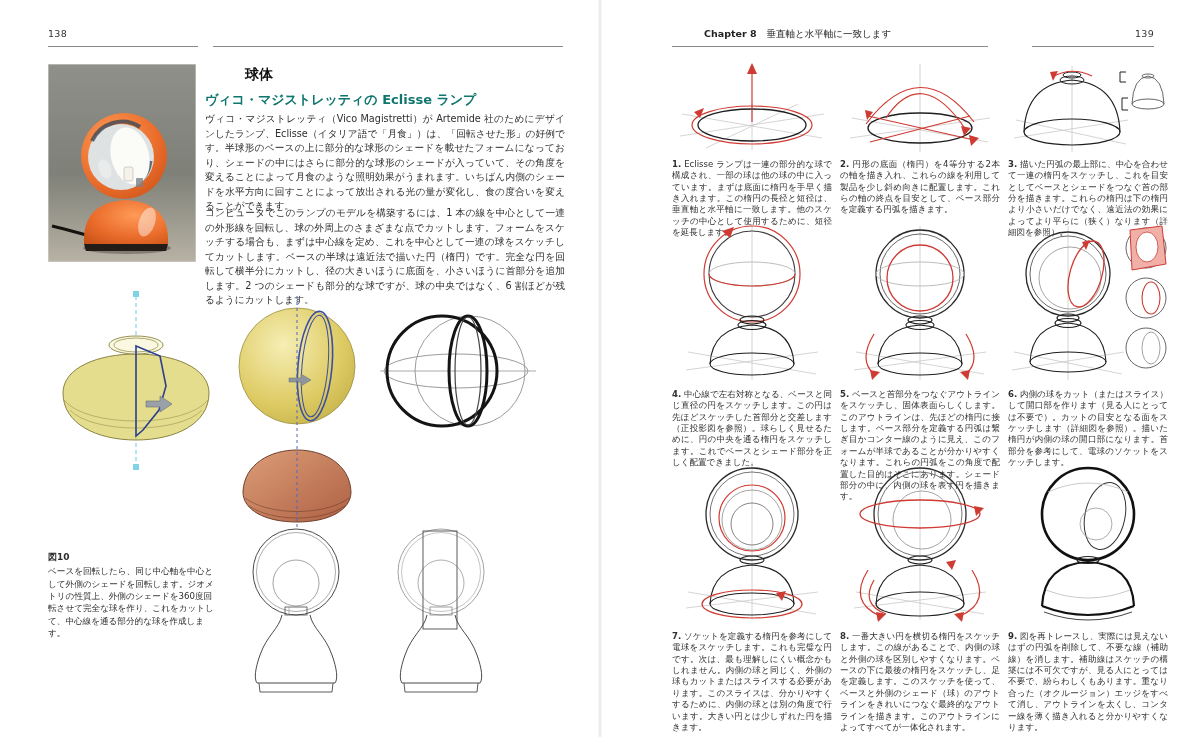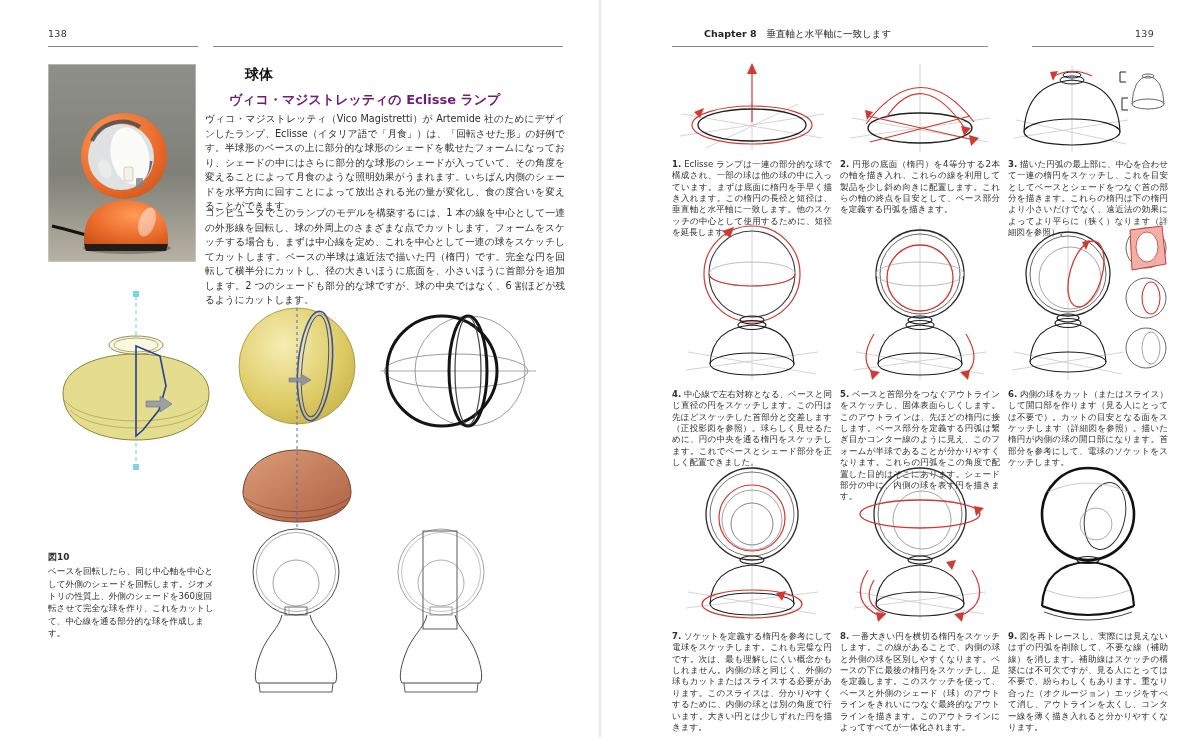--- a/index.html
+++ b/index.html
@@ -12,21 +12,21 @@
   .gutter{position:absolute;left:598px;top:0;width:4px;height:737px;
     background:linear-gradient(90deg,rgba(0,0,0,0) 0%,rgba(0,0,0,.10) 50%,rgba(0,0,0,0) 100%);}
   .page{position:absolute;top:0;width:600px;height:545px;}
   .page-left{left:0;}
   .page-right{left:600px;}
   .pageno{position:absolute;font-size:9.5px;color:#333;letter-spacing:.3px;}
   .rule{position:absolute;height:1px;background:#8a8a8a;}
   .headerline{position:absolute;font-size:9.5px;color:#222;white-space:nowrap;}
   .headerline b{font-weight:bold;margin-right:10px;margin-left:32px;}
   .sec-title{position:absolute;font-size:14px;font-weight:bold;color:#111;}
-  .art-title{position:absolute;font-size:13px;font-weight:bold;color:#701a75;margin-left:24px;}
+  .art-title{position:absolute;font-size:13px;font-weight:bold;color:#0f766e;}
   .bodytext{position:absolute;font-size:9.7px;line-height:1.5;text-align:justify;color:#2d2d2d;}
   .figcap{position:absolute;font-size:8.6px;line-height:1.45;color:#2d2d2d;}
   .figcap .lbl{font-weight:bold;font-size:9px;display:block;margin-bottom:1px;}
   .cell{position:absolute;width:160px;}
   .cell svg{display:block;}
   .step-caption{margin:5px 0 0;font-size:8.55px;line-height:1.33;color:#2f2f2f;text-align:justify;}
   .step-caption b{font-weight:bold;}
   .figsvg{position:absolute;}
 </style>
 </head>

